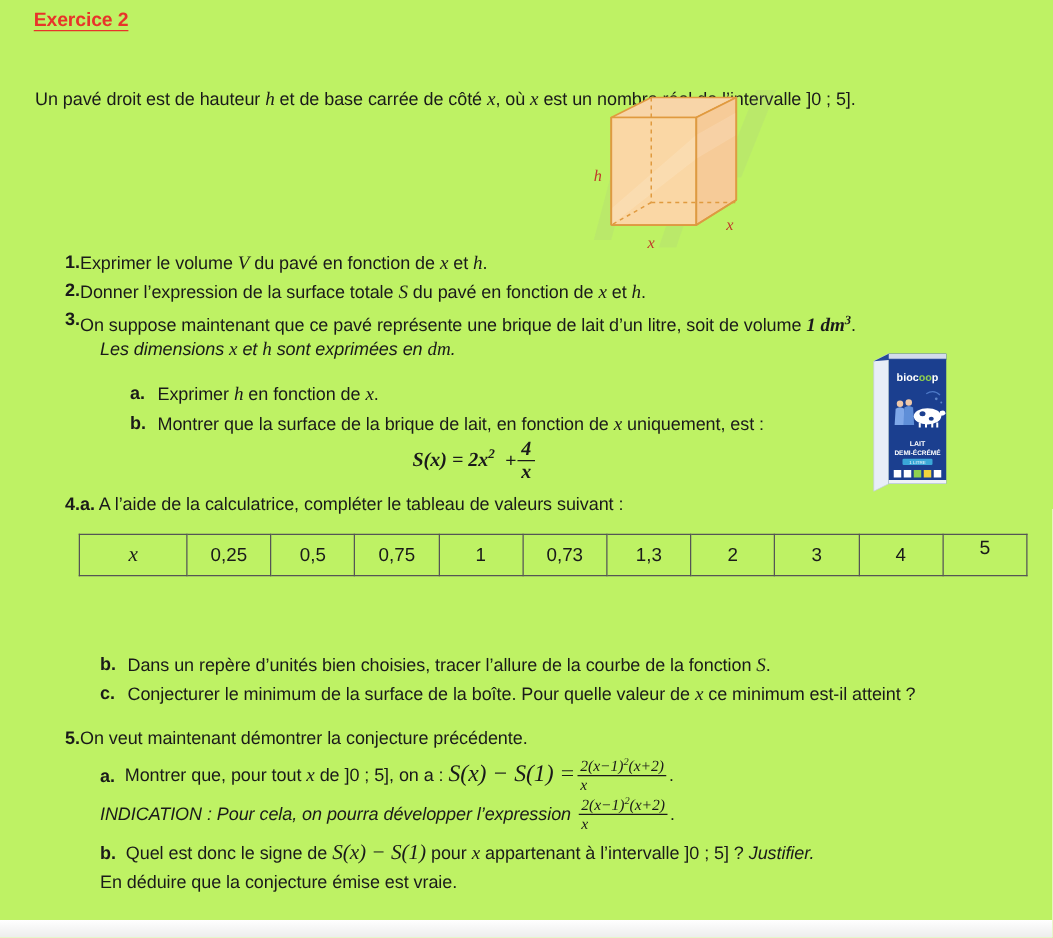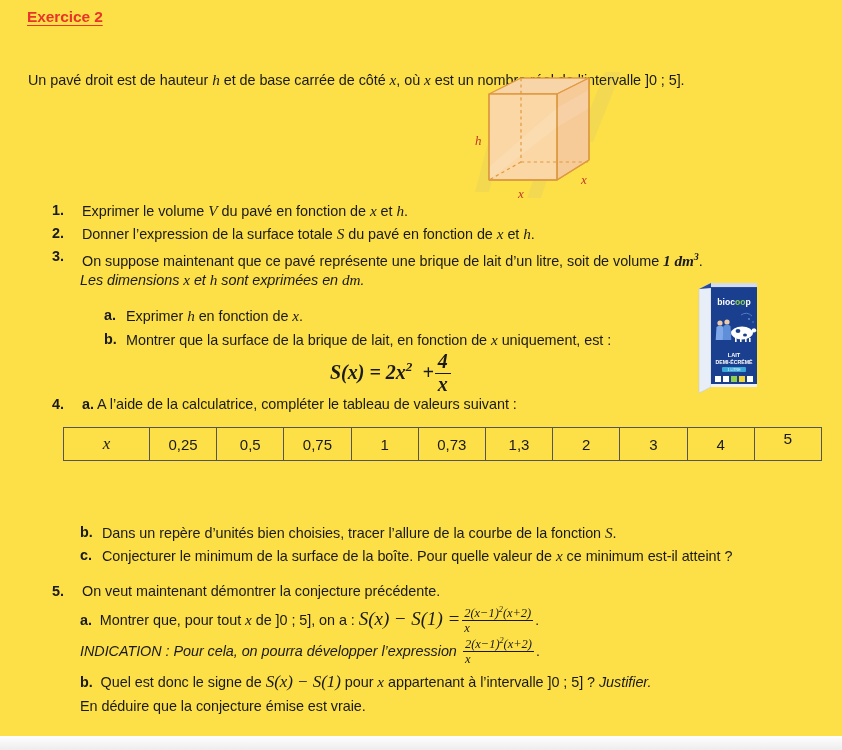--- a/index.html
+++ b/index.html
@@ -13,21 +13,21 @@
     position: relative;
     font-family: "Liberation Sans", sans-serif;
     color: #1a1a1a;
     overflow: hidden;
   }
   .page {
     position: absolute;
     left: 0; top: 0;
     width: 842px;
     height: 750px;
-    background: #fde047;
+    background: #bef264;
   }
   .bottom-band {
     position: absolute;
     left: 0;
     bottom: 0;
     width: 842px;
     height: 14px;
     background: linear-gradient(to bottom, #ffffff 0%, #f4f4f4 60%, #ededed 100%);
   }
 
@@ -80,21 +80,21 @@
   }
   .q .num {
     position: absolute;
     left: 0;
     top: 0;
     font-weight: bold;
     width: 26px;
   }
   .q .txt {
     display: block;
-    margin-left: 30px;
+    margin-left: 12px;
   }
   .q-sub .num { width: 22px; }
   .q-sub .txt { margin-left: 22px; }
 
   .italic-note {
     font-style: italic;
   }
 
   
   .carton {
@@ -106,21 +106,21 @@
   }
 
   
   .formula-main {
     position: absolute;
     left: 330px;
     top: 352px;
     font-family: "Liberation Serif", serif;
     font-weight: bold;
     font-style: italic;
-    font-size: 20px;
+    font-size: 16px;
     white-space: nowrap;
   }
   .frac {
     display: inline-block;
     vertical-align: middle;
     text-align: center;
     line-height: 1.08;
     margin: 0 1px;
     position: relative;
     top: -1px;

